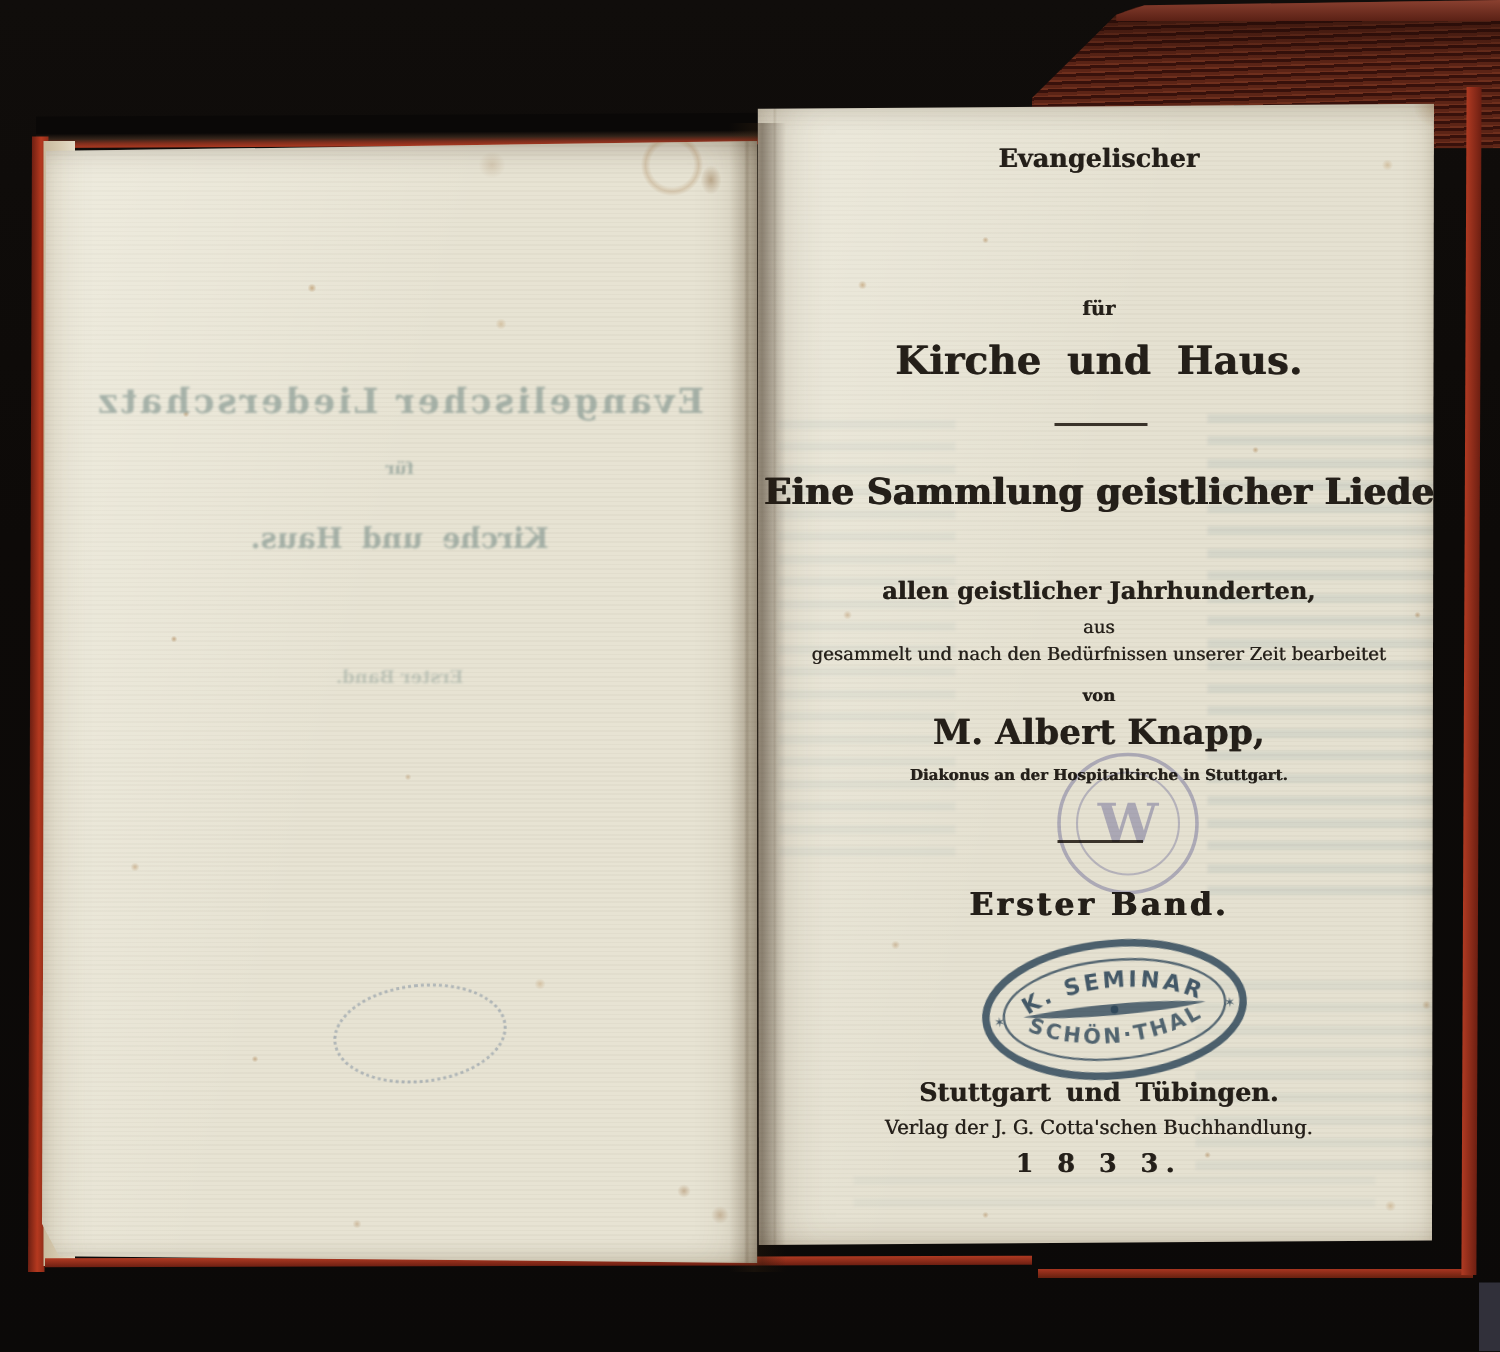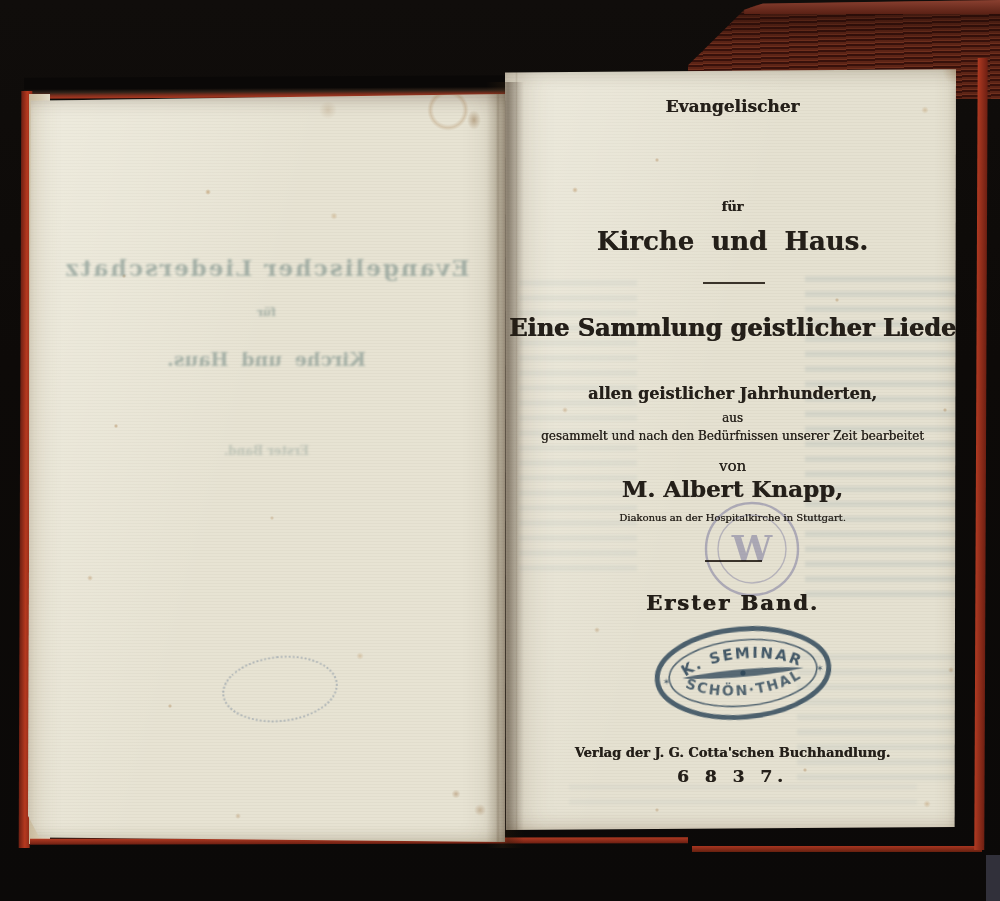--- a/index.html
+++ b/index.html
@@ -104,26 +104,26 @@
   .l-title{top:52px;font-size:52px;font-weight:700;letter-spacing:6px;text-shadow:1px 0 0 #241f19;}
   .l-fuer{top:131px;font-size:13px;font-weight:700;}
   .l-sub{top:158px;font-size:26px;font-weight:700;word-spacing:8px;}
   .divider{position:absolute;left:50%;background:#3a332a;height:2px;}
   .d1{top:214px;width:62px;margin-left:-28px;}
   .d2{top:492px;width:57px;margin-left:-26px;height:1.5px;}
   .l-collection{top:245px;font-size:24px;font-weight:700;text-shadow:.8px 0 0 #241f19;}
   .l-aus{top:295px;font-size:12px;font-weight:400;margin-top:48px;}
   .l-centuries{top:316px;font-size:16px;font-weight:700;}
   .l-edited{top:361px;font-size:12px;font-weight:400;}
-  .l-von{top:389px;font-size:15px;font-weight:400;}
+  .l-von{top:389px;font-size:11px;font-weight:700;}
   .l-author{top:407px;font-size:23px;font-weight:700;}
-  .l-role{top:444px;font-size:10px;font-weight:400;}
+  .l-role{top:444px;font-size:10px;font-weight:700;}
   .l-volume{top:522px;font-size:21px;font-weight:700;letter-spacing:2px;text-shadow:.7px 0 0 #241f19;}
   .l-place{top:651px;font-size:17px;font-weight:700;word-spacing:4px;}
-  .l-publisher{top:677px;font-size:13px;font-weight:700;}
+  .l-publisher{top:677px;font-size:13px;font-weight:400;}
   .l-year{top:698px;font-size:17px;font-weight:700;letter-spacing:5px;}
 
   
   .text-ghost{position:absolute;pointer-events:none;filter:blur(1.1px);
     background:repeating-linear-gradient(180deg, rgba(105,135,148,.17) 0 6px, rgba(0,0,0,0) 6px 15px);}
   .tgA{left:300px;top:208px;width:162px;height:330px;opacity:.75;}
   .tgB{left:14px;top:212px;width:118px;height:296px;opacity:.40;}
   .tgC{left:292px;top:586px;width:168px;height:126px;opacity:.50;}
   .tgD{left:64px;top:716px;width:348px;height:26px;opacity:.30;}
 
@@ -176,22 +176,23 @@
     <div class="divider d1"></div>
     <div class="line l-collection">Eine Sammlung geistlicher Lieder</div>
     <div class="line l-aus">aus</div>
     <div class="line l-centuries">allen geistlicher Jahrhunderten,</div>
     <div class="line l-edited">gesammelt und nach den Bedürfnissen unserer Zeit bearbeitet</div>
     <div class="line l-von">von</div>
     <div class="line l-author">M. Albert Knapp,</div>
     <div class="line l-role">Diakonus an der Hospitalkirche in Stuttgart.</div>
     <div class="divider d2"></div>
     <div class="line l-volume">Erster Band.</div>
+    <div class="line l-place">Stuttgart und Tübingen.</div>
     <div class="line l-publisher">Verlag der J. G. Cotta'schen Buchhandlung.</div>
-    <div class="line l-year">6 8 3 7.</div>
+    <div class="line l-year">1 8 3 3.</div>
 
     <div class="round-stamp">
       <svg width="100" height="100" viewBox="0 0 100 100">
         <circle cx="50" cy="50" r="46" fill="none" stroke="rgba(110,110,180,.50)" stroke-width="2.4"></circle>
         <circle cx="50" cy="50" r="34" fill="none" stroke="rgba(110,110,180,.42)" stroke-width="1.4"></circle>
         <text x="50" y="62" text-anchor="middle" font-family="DejaVu Serif, serif" font-size="36" font-weight="bold" fill="rgba(105,105,175,.50)">W</text>
       </svg>
     </div>
 
     <div class="oval-stamp">

